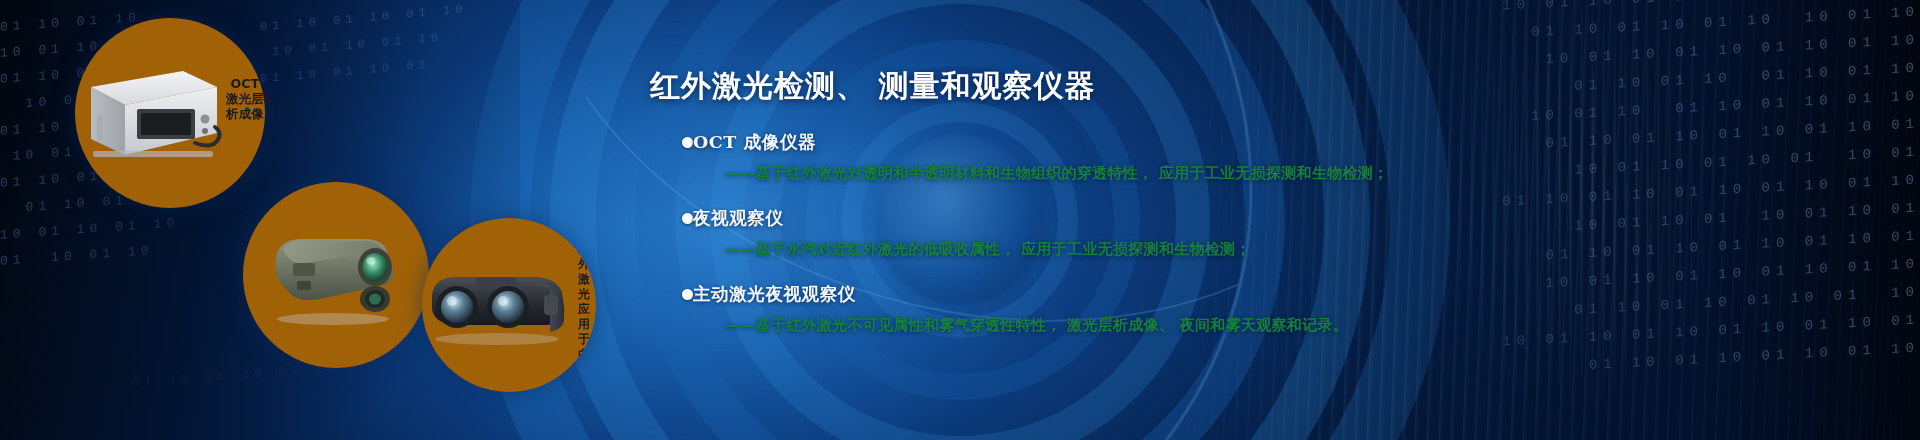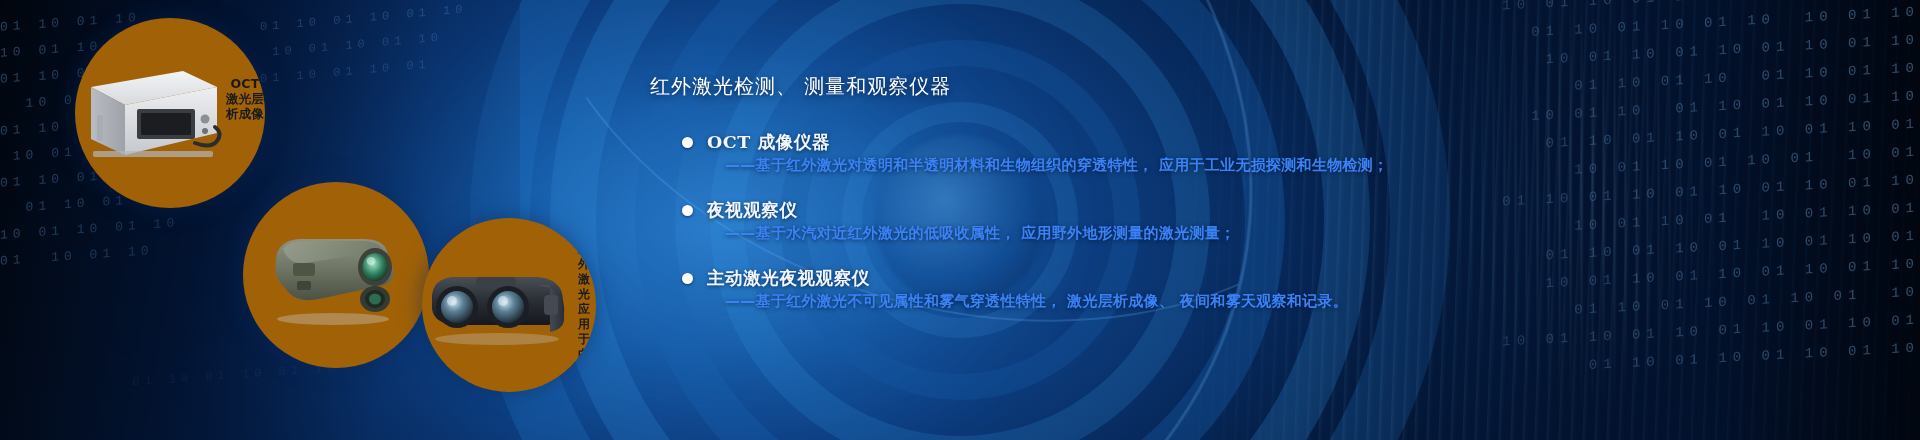--- a/index.html
+++ b/index.html
@@ -210,59 +210,59 @@
   .p3 .prod-cap{ padding-bottom:22px; font-size:12px; }
 
   
   .content{
     position:absolute;
     left:640px; top:66px;
     width:1180px;
   }
   .title{
     font-family:"DejaVu Serif","Liberation Serif", serif;
-    font-weight:400;
-    font-size:20px;
+    font-weight:700;
+    font-size:30px;
     line-height:40px;
     color:#ffffff;
     letter-spacing:1px;
     text-shadow:0 2px 6px rgba(0,20,50,0.75);
     margin-left:10px;
   }
   .list{ margin-top:24px; }
   .item{ margin-bottom:22px; }
   .item-head{
     display:flex;
     align-items:center;
-    gap:14px;
     margin-left:42px;
   }
   .dot{
     width:11px; height:11px;
     border-radius:50%;
     background:#ffffff;
     flex:0 0 auto;
     box-shadow:0 1px 3px rgba(0,15,40,0.6);
   }
   .item-title{
     font-family:"DejaVu Serif","Liberation Serif", serif;
     font-weight:700;
     font-size:17.5px;
     line-height:24px;
     color:#f2f7ff;
     letter-spacing:0.6px;
     text-shadow:0 1px 4px rgba(0,20,50,0.7);
   }
   .item-desc{
     margin-left:85px;
+    margin-top:8px;
     font-family:"DejaVu Sans","Liberation Sans", sans-serif;
     font-weight:700;
     font-size:15px;
     line-height:22px;
-    color:#3b82f6;
+    color:#15803d;
     letter-spacing:0.3px;
     text-shadow:0 1px 4px rgba(0,20,50,0.7);
     white-space:nowrap;
   }
 </style>
 </head>
 <body>
 
 <div class="banner">
 
@@ -434,21 +434,21 @@
           <span class="item-title">OCT 成像仪器</span>
         </div>
         <div class="item-desc">——基于红外激光对透明和半透明材料和生物组织的穿透特性， 应用于工业无损探测和生物检测；</div>
       </div>
 
       <div class="item">
         <div class="item-head">
           <span class="dot"></span>
           <span class="item-title">夜视观察仪</span>
         </div>
-        <div class="item-desc">——基于水汽对近红外激光的低吸收属性， 应用野外地形测量的激光测量；</div>
+        <div class="item-desc">——基于水汽对近红外激光的低吸收属性， 应用于工业无损探测和生物检测；</div>
       </div>
 
       <div class="item">
         <div class="item-head">
           <span class="dot"></span>
           <span class="item-title">主动激光夜视观察仪</span>
         </div>
         <div class="item-desc">——基于红外激光不可见属性和雾气穿透性特性， 激光层析成像、 夜间和雾天观察和记录。</div>
       </div>
 

